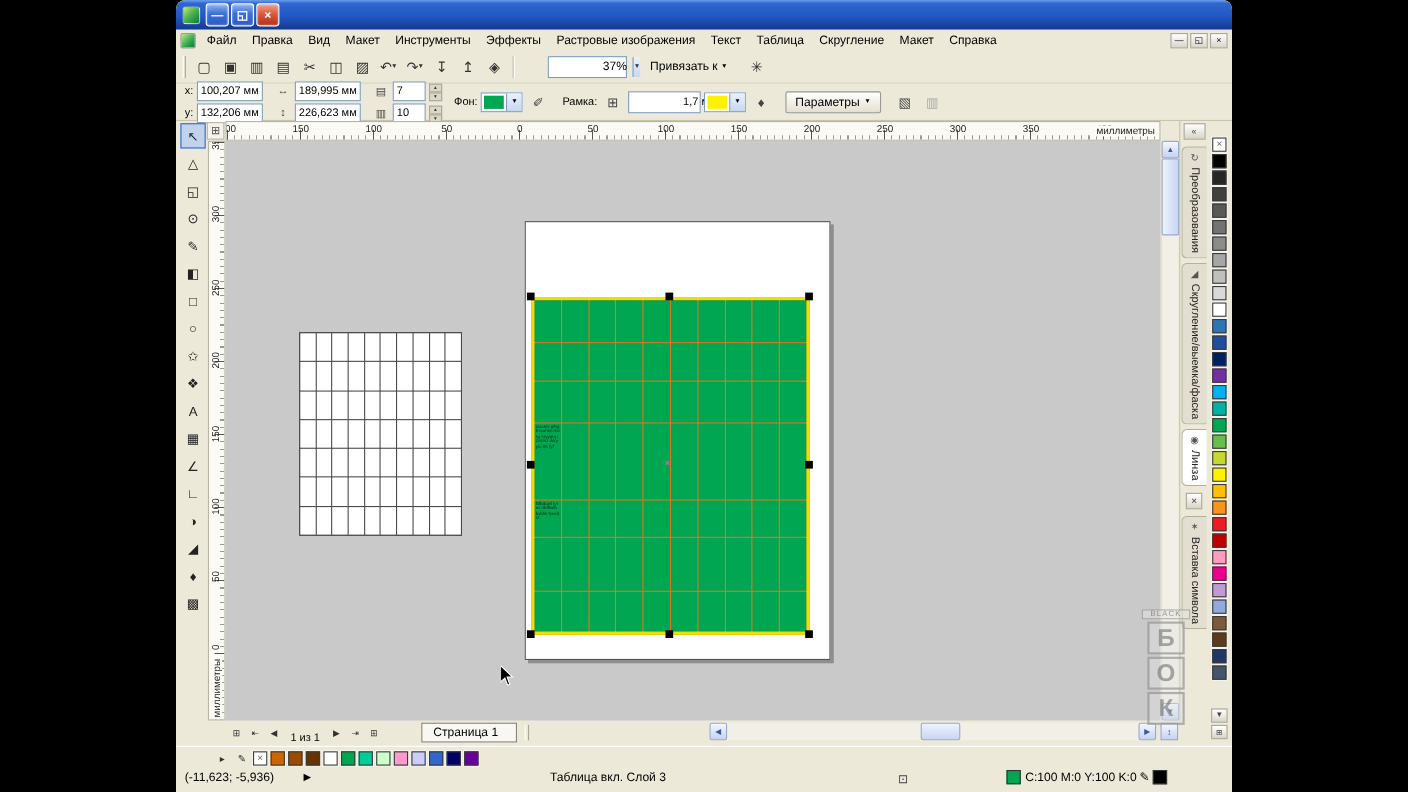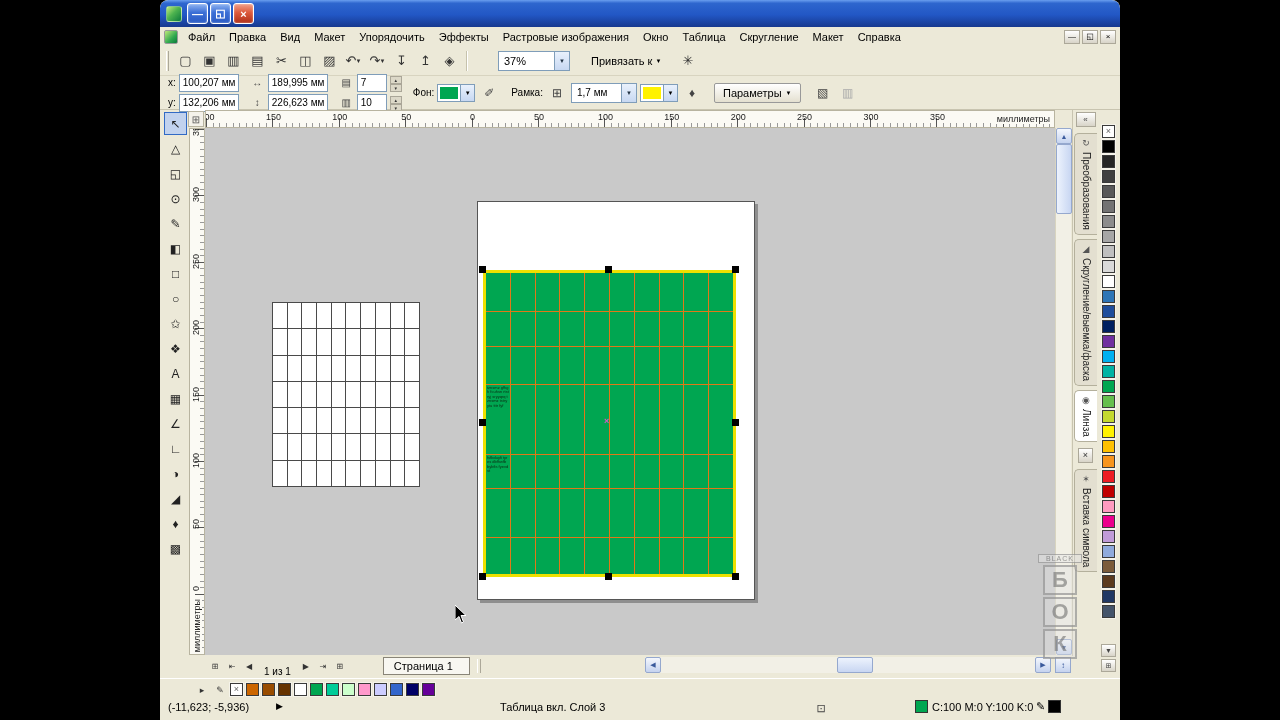--- a/index.html
+++ b/index.html
@@ -28,21 +28,21 @@
   .mdi-btn { width:16px; height:14px; border:1px solid #ACA899; background:linear-gradient(#FFFFFF,#D8D4C8);
     font-size:8px; display:flex; align-items:center; justify-content:center; }
 
   
   .toolbar { position:absolute; top:46px; left:0; right:0; height:30px; display:flex; align-items:center; padding:0 6px; gap:1px; border-bottom:1px solid #D8D4C0; }
   .grip { width:3px; height:20px; border-left:1px solid #fff; border-right:1px solid #ACA899; margin-right:4px; }
   .tbtn { width:23px; height:23px; display:flex; align-items:center; justify-content:center; font-size:13px; color:#333; border:1px solid transparent; }
   .tbtn .dd { font-size:6px; margin-left:-1px; color:#333; }
   .sep { width:1px; height:20px; background:#C6C2AC; box-shadow:1px 0 0 #fff; margin:0 4px; }
   .combo { height:20px; background:#fff; border:1px solid #7F9DB9; display:flex; align-items:stretch; }
-  .combo .cval { padding:1px 5px; display:flex; align-items:center; white-space:nowrap; }
+  .combo .cval { padding:1px 5px; display:flex; align-items:center; white-space:nowrap;margin-left:44px; }
   .combo .cbtn { width:15px; background:linear-gradient(#E9F1FC,#C7D8F2); border-left:1px solid #7F9DB9; font-size:6px;
     display:flex; align-items:center; justify-content:center; color:#234; }
   .flatdrop { display:flex; align-items:center; gap:3px; padding:2px 5px; border:1px solid transparent; }
   .flatdrop .dd { font-size:6px; }
 
   
   .propbar { position:absolute; top:76px; left:0; right:0; height:34px; display:flex; align-items:center; padding:0 8px; gap:11px; border-bottom:1px solid #C8C4B0; }
   .stack { display:flex; flex-direction:column; gap:2px; }
   .frow { display:flex; align-items:center; gap:3px; font-size:10px; }
   .pinput { width:60px; height:18px; border:1px solid #7F9DB9; background:#fff; font-size:10px; padding:0 3px; font-family:"Liberation Sans",sans-serif; }
@@ -165,24 +165,24 @@
       </div>
   </div>
 
   <div class="menubar">
     <div class="menu-doc-icon"></div>
     <div id="menu-items" style="display:flex;">
         <div class="menu-item">Файл</div>
         <div class="menu-item">Правка</div>
         <div class="menu-item">Вид</div>
         <div class="menu-item">Макет</div>
-        <div class="menu-item">Упорядочить</div>
+        <div class="menu-item">Инструменты</div>
         <div class="menu-item">Эффекты</div>
         <div class="menu-item">Растровые изображения</div>
-        <div class="menu-item">Окно</div>
+        <div class="menu-item">Текст</div>
         <div class="menu-item">Таблица</div>
         <div class="menu-item">Скругление</div>
         <div class="menu-item">Макет</div>
         <div class="menu-item">Справка</div>
       </div>
     <div class="mdi" id="mdi-controls">
         <div class="mdi-btn">—</div>
         <div class="mdi-btn">◱</div>
         <div class="mdi-btn">×</div>
       </div>

